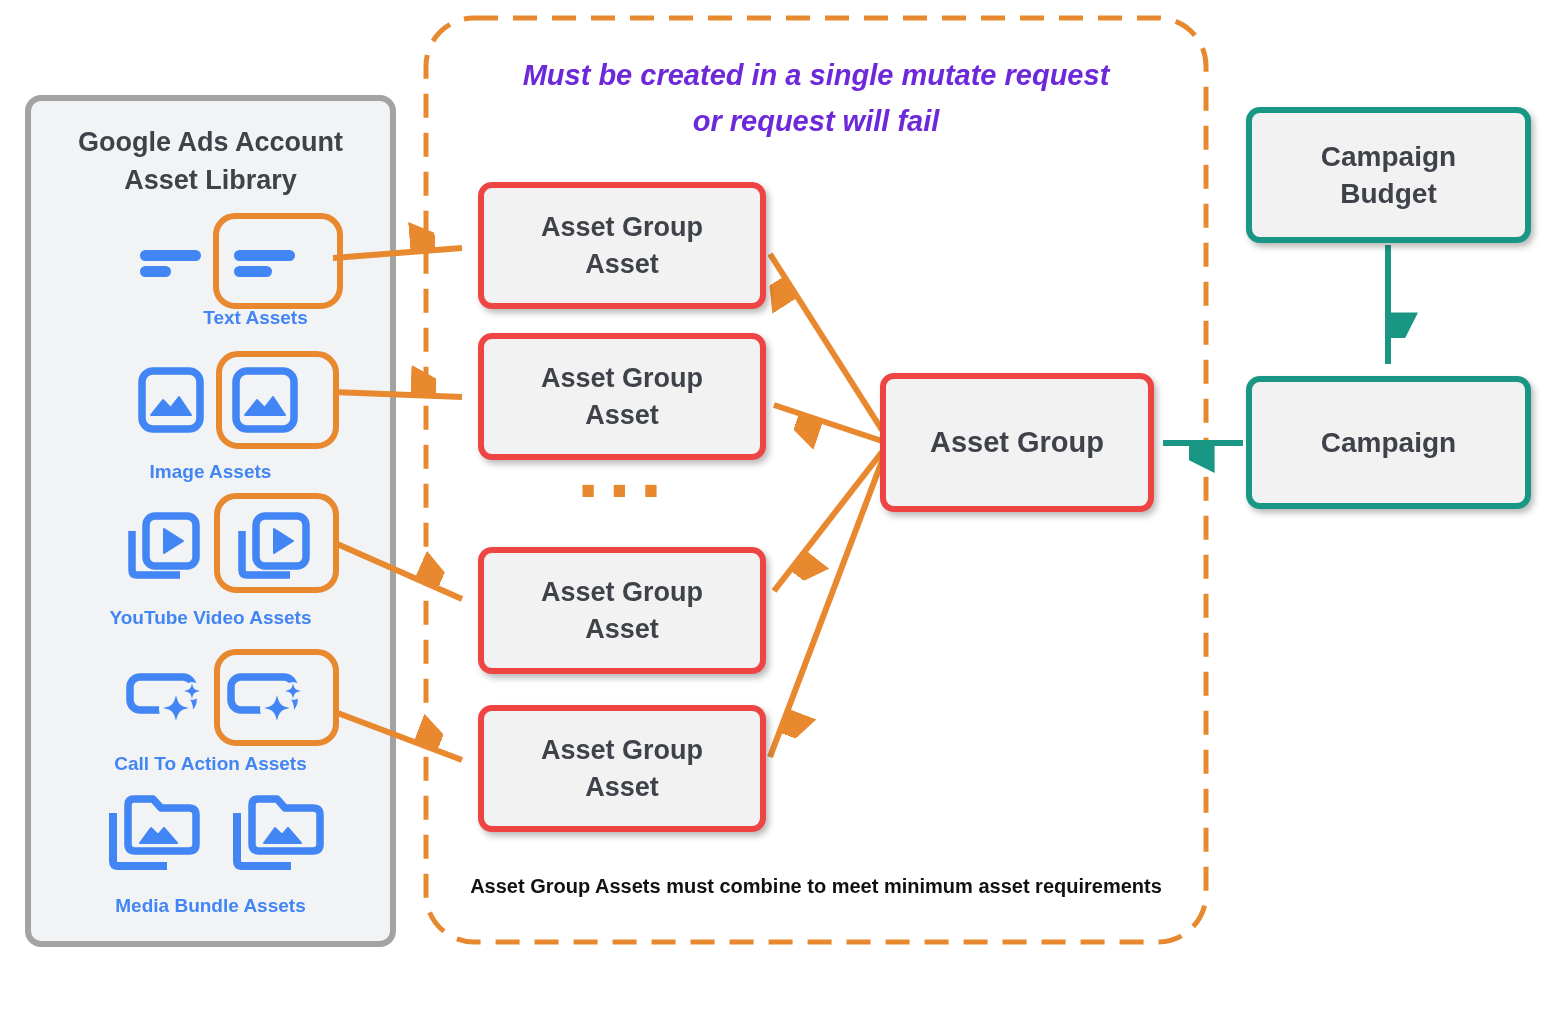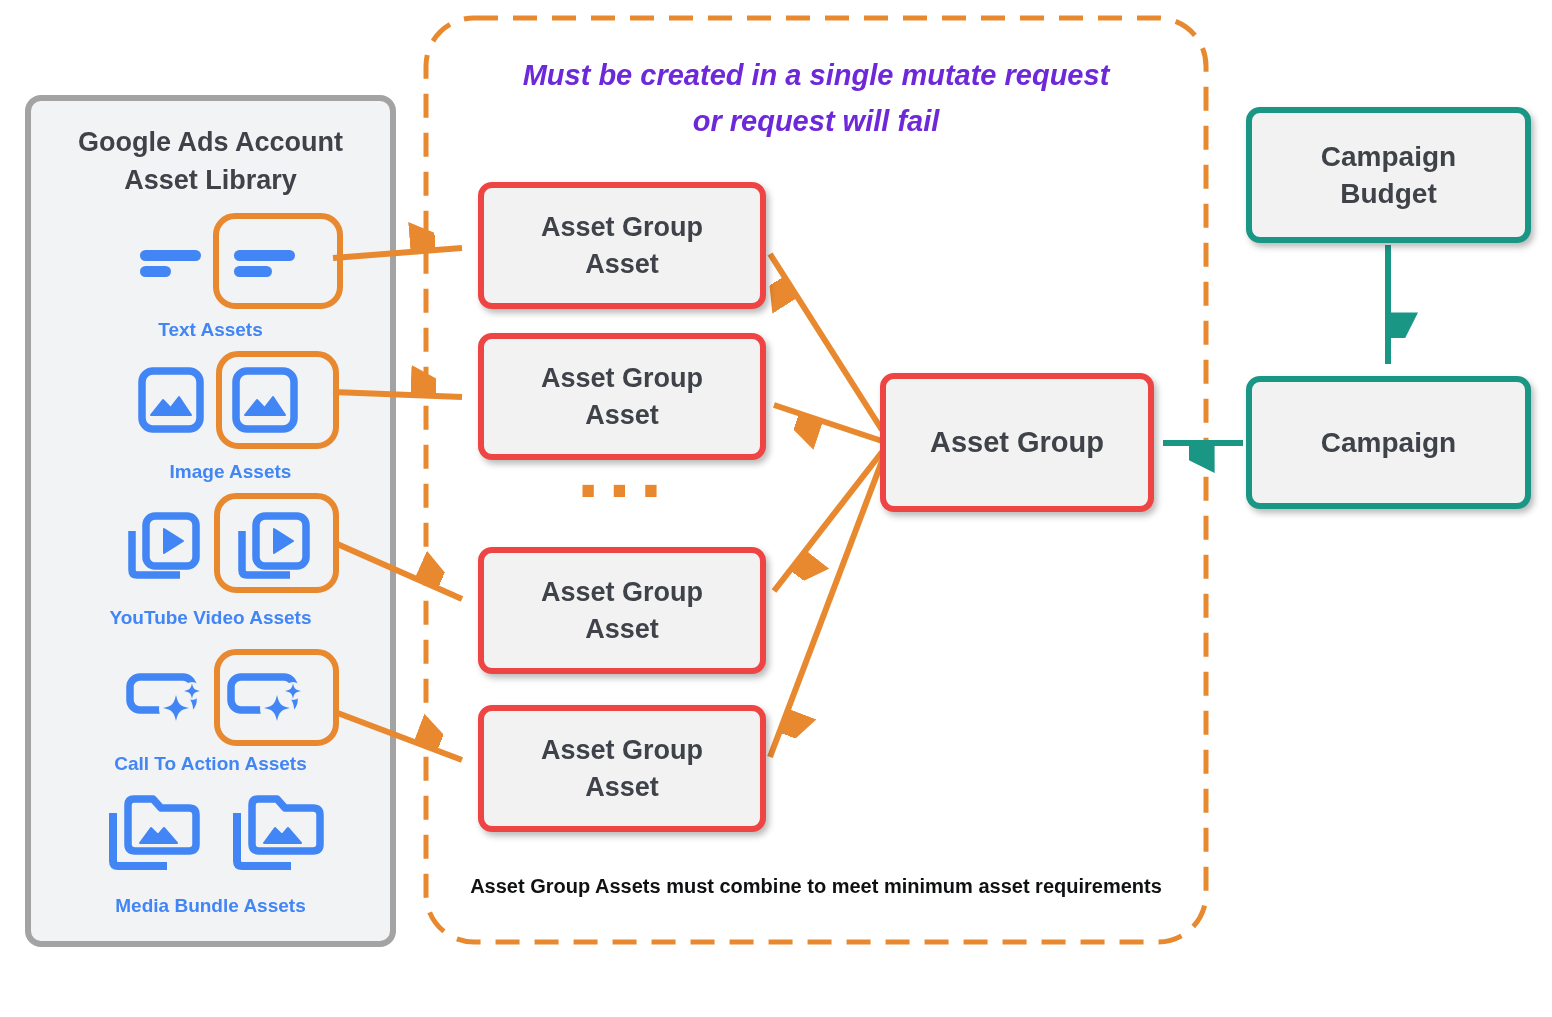--- a/index.html
+++ b/index.html
@@ -74,32 +74,32 @@
 
     <svg class="icon" style="left:108px;top:148px;" width="64" height="30" viewBox="0 0 64 30">
       <rect x="1" y="1" width="61" height="11" rx="5.5" fill="#4285F4"></rect>
       <rect x="1" y="17" width="31" height="11" rx="5.5" fill="#4285F4"></rect>
     </svg>
     <div class="hl-box" style="left:182px;top:112px;width:130px;height:96px;"></div>
     <svg class="icon" style="left:202px;top:148px;" width="64" height="30" viewBox="0 0 64 30">
       <rect x="1" y="1" width="61" height="11" rx="5.5" fill="#4285F4"></rect>
       <rect x="1" y="17" width="38" height="11" rx="5.5" fill="#4285F4"></rect>
     </svg>
-    <div class="asset-label" style="top:218px;">Text Assets</div>
+    <div class="asset-label" style="top:206px;padding-left:45px;">Text Assets</div>
 
     <svg class="icon" style="left:106px;top:266px;" width="68" height="66" viewBox="0 0 66 66">
       <rect x="4" y="4" width="58" height="58" rx="11" fill="none" stroke="#4285F4" stroke-width="7.5"></rect>
       <path d="M13 48 L25 33 L32.5 41 L41 30 L53 48 Z" fill="#4285F4" stroke="#4285F4" stroke-width="2" stroke-linejoin="round"></path>
     </svg>
     <div class="hl-box" style="left:185px;top:250px;width:123px;height:98px;"></div>
     <svg class="icon" style="left:200px;top:266px;" width="68" height="66" viewBox="0 0 66 66">
       <rect x="4" y="4" width="58" height="58" rx="11" fill="none" stroke="#4285F4" stroke-width="7.5"></rect>
       <path d="M13 48 L25 33 L32.5 41 L41 30 L53 48 Z" fill="#4285F4" stroke="#4285F4" stroke-width="2" stroke-linejoin="round"></path>
     </svg>
-    <div class="asset-label" style="top:360px;padding-left:20px;">Image Assets</div>
+    <div class="asset-label" style="top:360px;">Image Assets</div>
 
     <svg class="icon" style="left:93px;top:408px;" width="78" height="78" viewBox="0 0 78 78">
       <path d="M8 22 L8 61 Q8 66 13 66 L56 66" fill="none" stroke="#4285F4" stroke-width="7.5"></path>
       <rect x="22" y="7" width="50" height="50" rx="9" fill="none" stroke="#4285F4" stroke-width="7.5"></rect>
       <path d="M40 20 L59 32 L40 44 Z" fill="#4285F4" stroke="#4285F4" stroke-width="2" stroke-linejoin="round"></path>
     </svg>
     <div class="hl-box" style="left:183px;top:392px;width:125px;height:100px;"></div>
     <svg class="icon" style="left:203px;top:408px;" width="78" height="78" viewBox="0 0 78 78">
       <path d="M8 22 L8 61 Q8 66 13 66 L56 66" fill="none" stroke="#4285F4" stroke-width="7.5"></path>
       <rect x="22" y="7" width="50" height="50" rx="9" fill="none" stroke="#4285F4" stroke-width="7.5"></rect>

